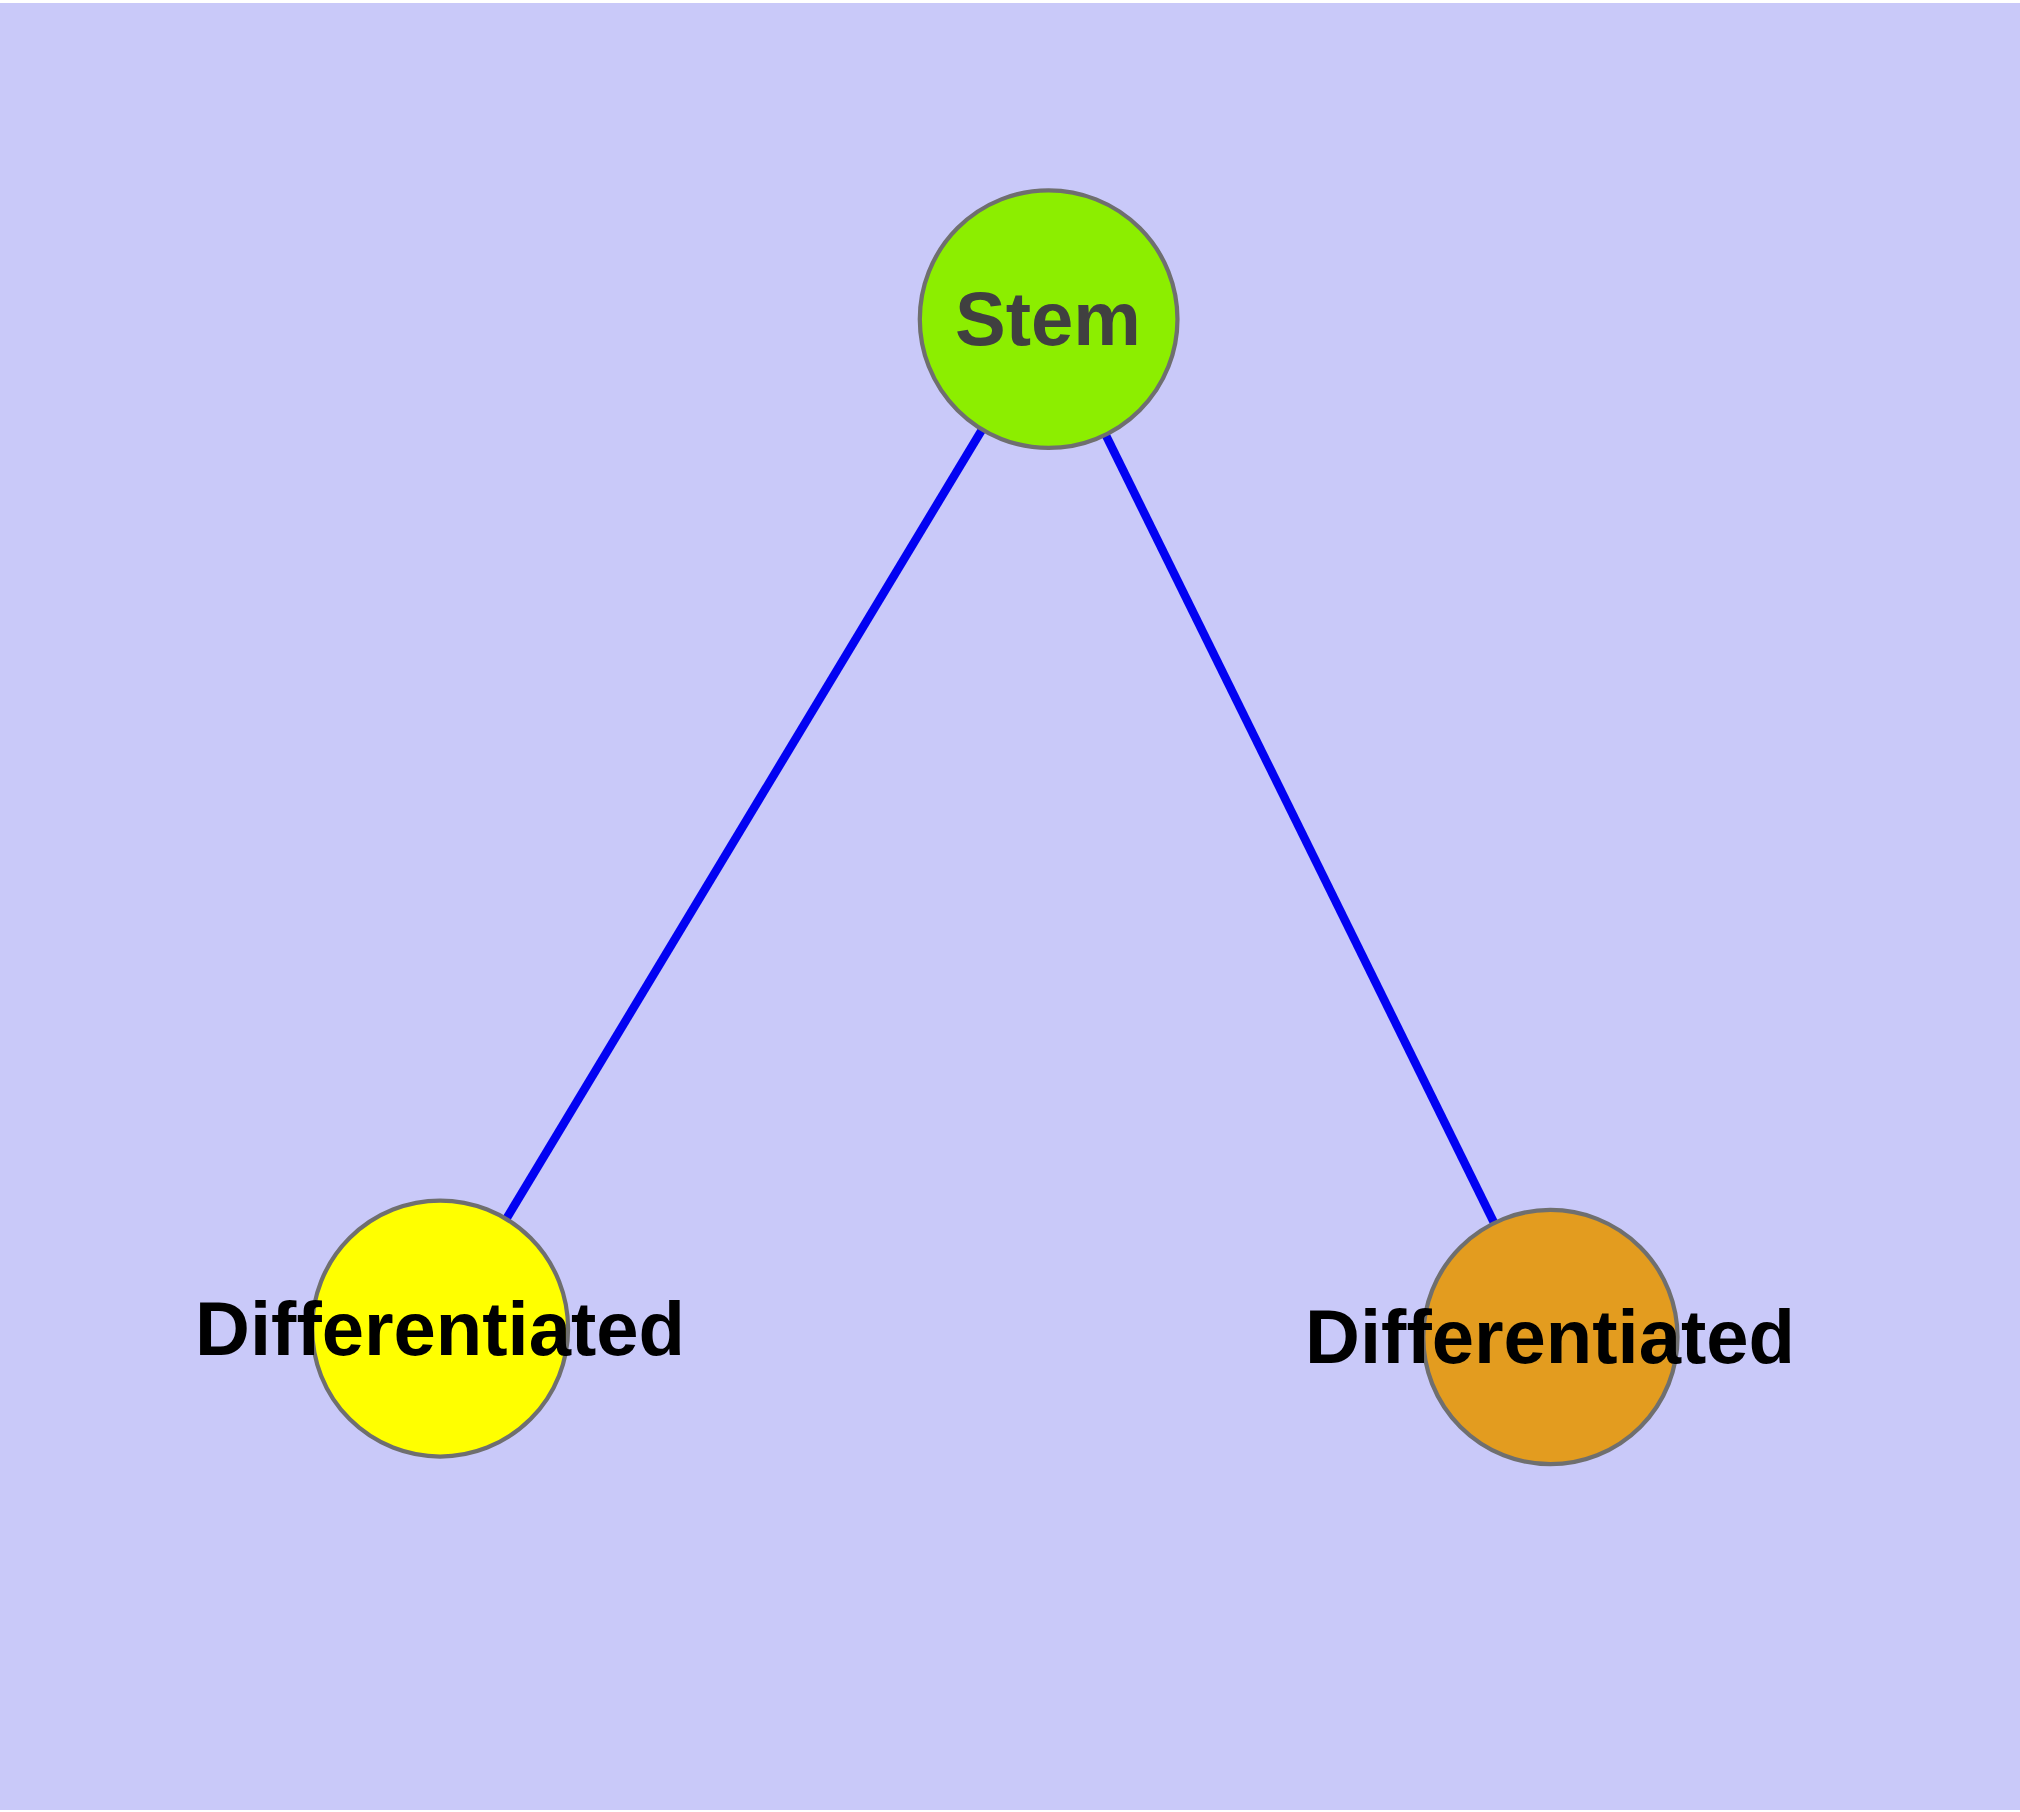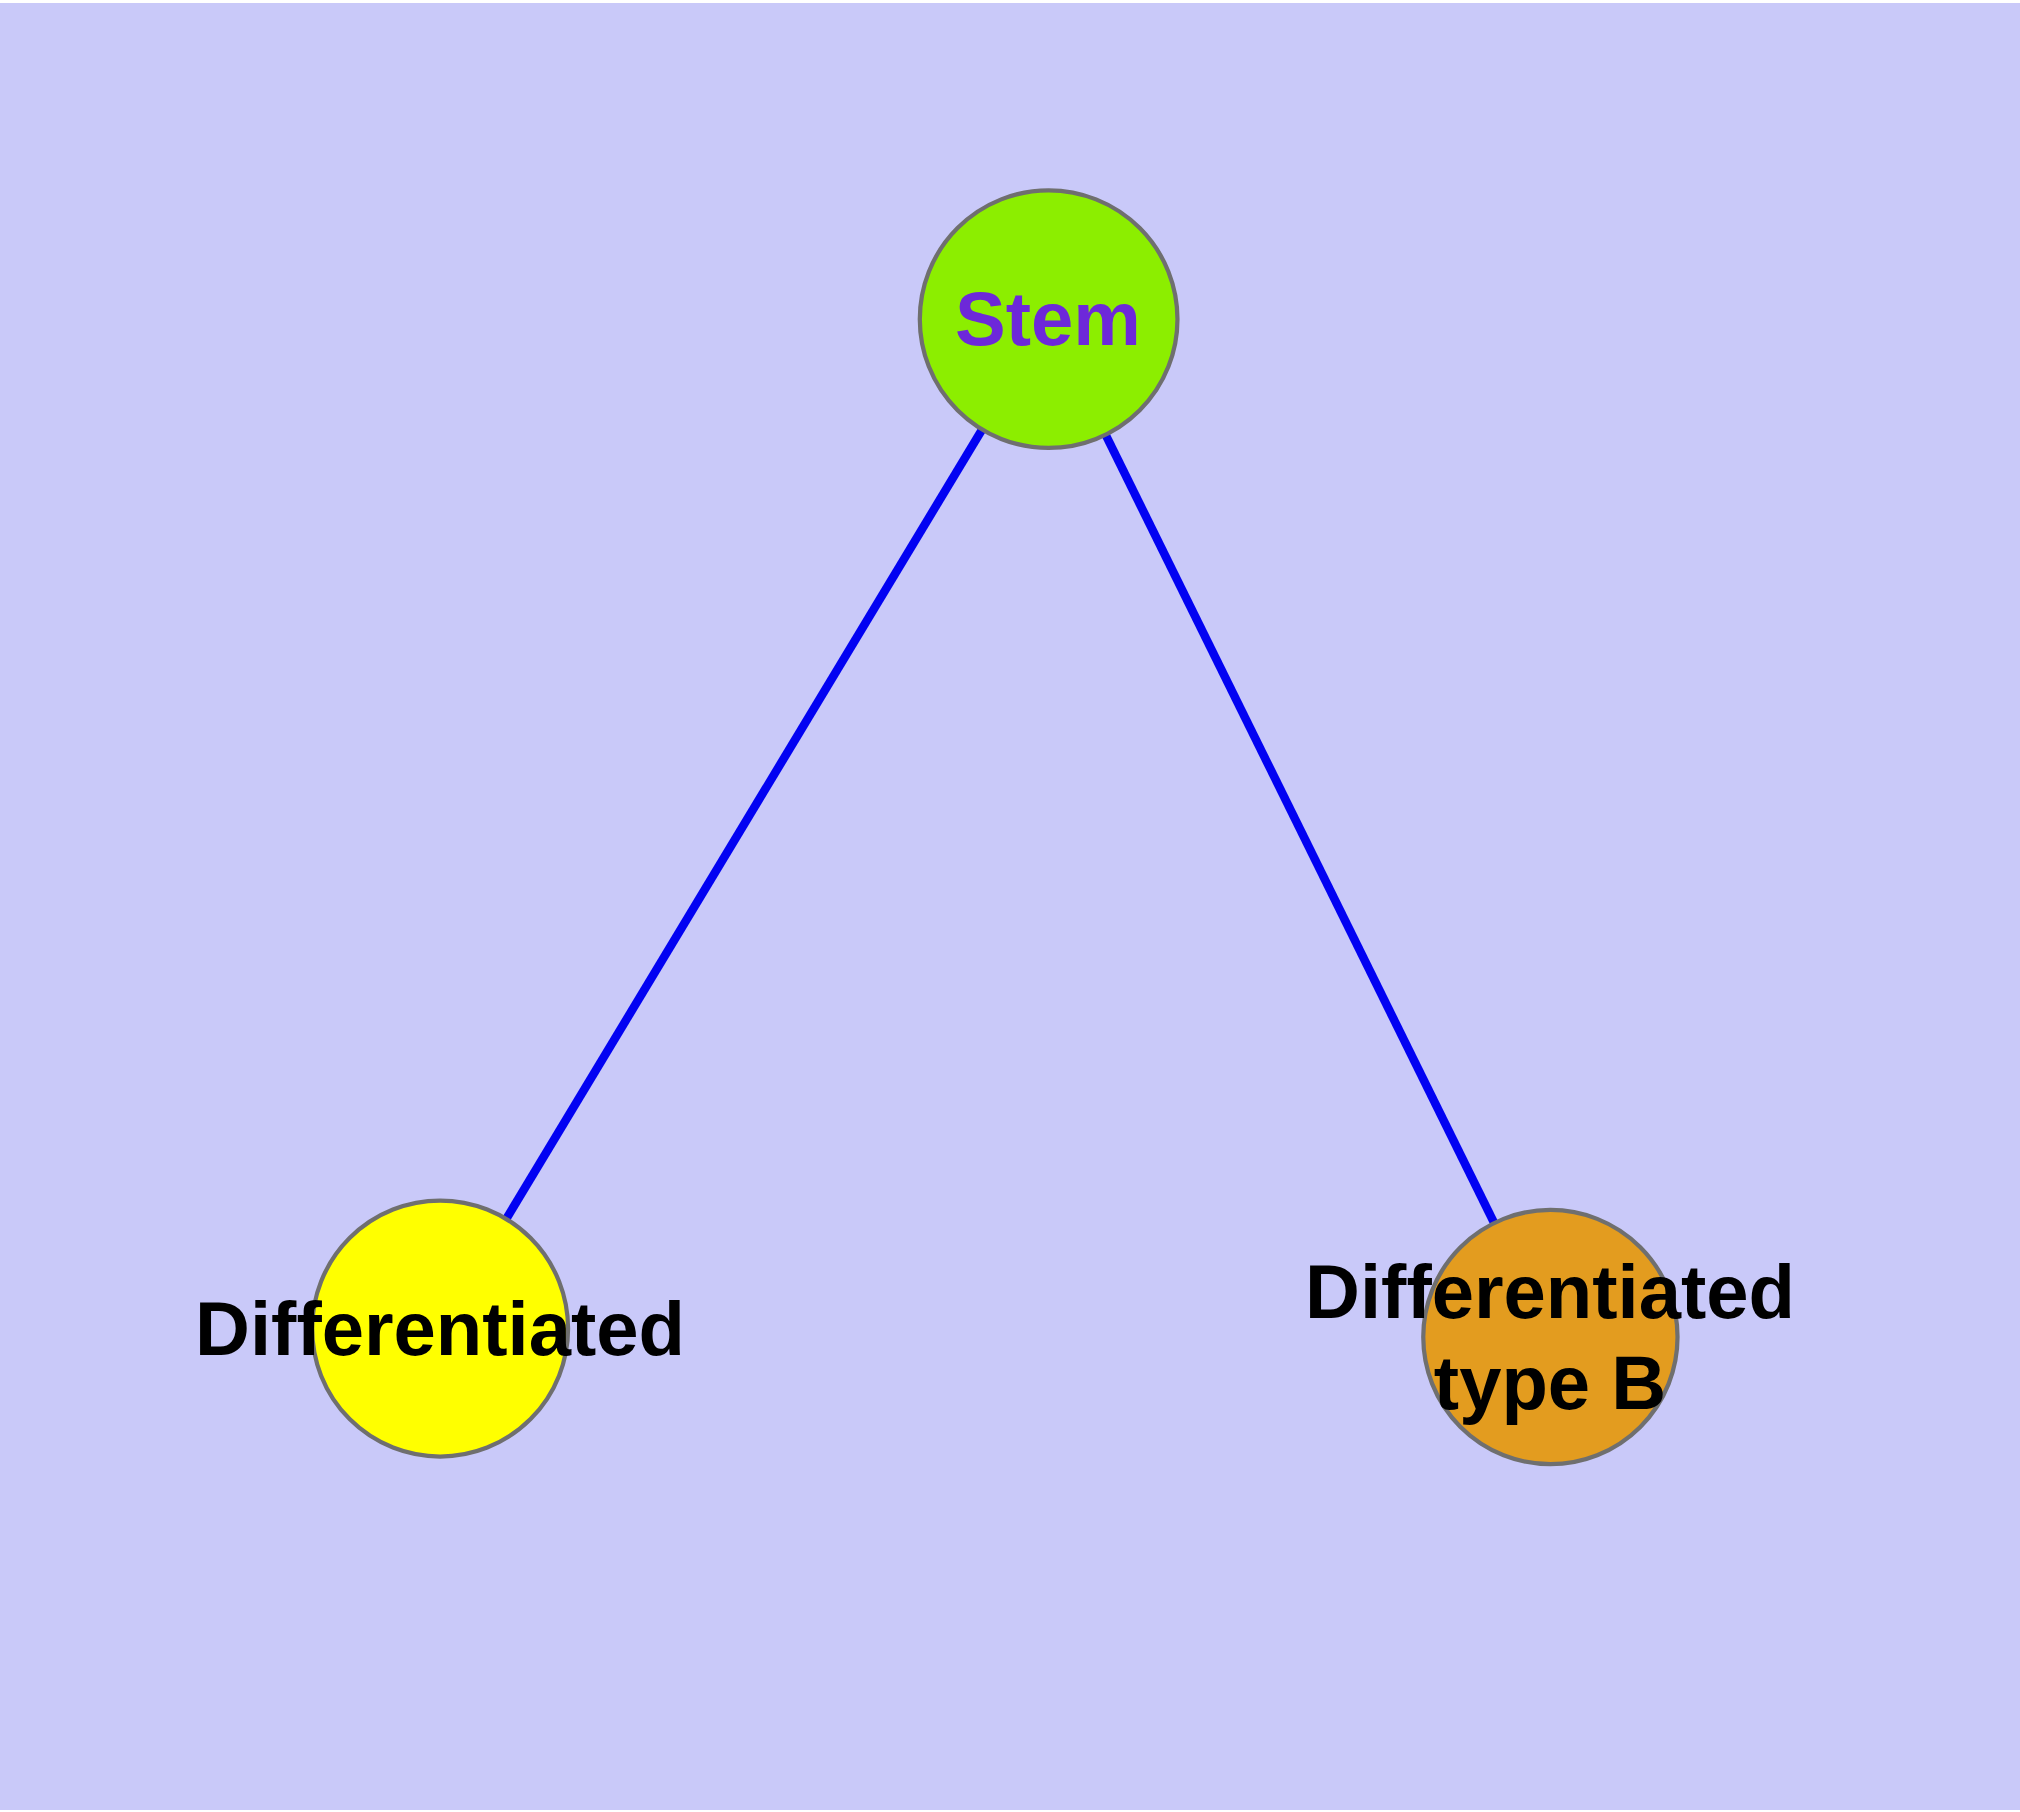--- a/index.html
+++ b/index.html
@@ -44,26 +44,25 @@
 
 <div class="graph-canvas" id="graph-canvas" style="background: rgb(201, 201, 249);">
   <svg class="edges-nodes-layer" id="graph-svg" xmlns="http://www.w3.org/2000/svg" viewBox="0 0 2384 2132" width="2021" height="1807">
       <line x1="1237" y1="373" x2="519" y2="1564" stroke="#0202F2" stroke-width="10"></line>
       <line x1="1237" y1="373" x2="1829" y2="1574" stroke="#0202F2" stroke-width="10"></line>
       <circle cx="1237" cy="373" r="152" fill="#8CEE00" stroke="#6F6F6F" stroke-width="5"></circle>
       <circle cx="519" cy="1564" r="151" fill="#FFFF00" stroke="#6F6F6F" stroke-width="5"></circle>
       <circle cx="1829" cy="1574" r="150" fill="#E39C1F" stroke="#6F6F6F" stroke-width="5"></circle>
     </svg>
 
-  <div class="node-label" style="left: 1048px; top: 316px; color: #6d28d9;">
+  <div class="node-label" style="left: 1048px; top: 316px; color: #404040;">
     <span class="label-line">Stem</span>
   </div>
 
   <div class="node-label" style="left: 440px; top: 1326px; color: rgb(0, 0, 0);">
     <span class="label-line">Differentiated</span>
   </div>
 
   <div class="node-label" style="left: 1550px; top: 1334px; color: rgb(0, 0, 0);">
     <span class="label-line">Differentiated</span>
-    <span class="label-line">type B</span>
   </div>
 </div>
 
 
 </body></html>

